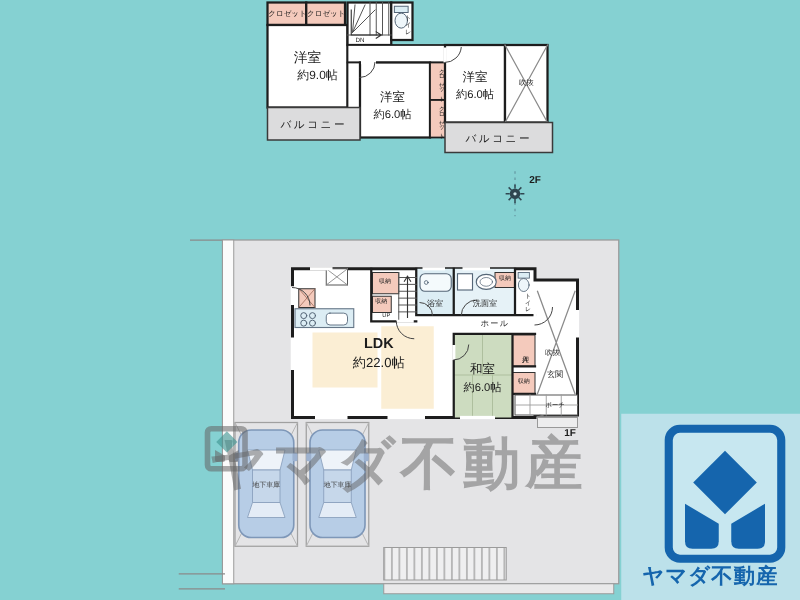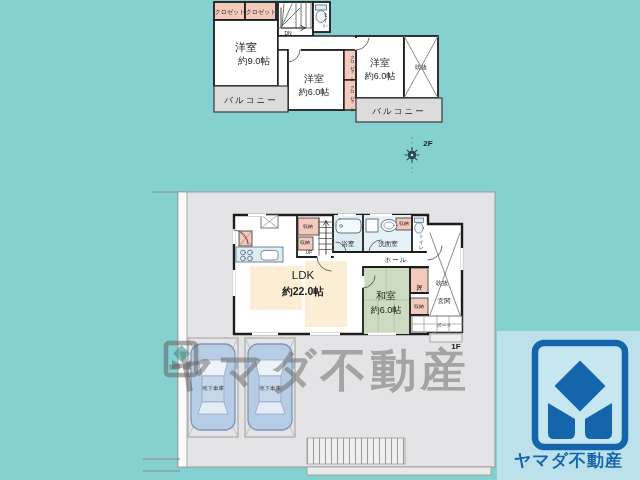--- a/index.html
+++ b/index.html
@@ -202,22 +202,22 @@
 <div class="lbl" style="left:314px;top:92px;font-size:9px;">約6.0帖</div>
 <div class="lbl" style="left:380px;top:63px;font-size:10px;">洋室</div>
 <div class="lbl" style="left:380px;top:76px;font-size:9px;">約6.0帖</div>
 <div class="lbl v" style="left:351px;top:65px;font-size:4.8px;">クロゼット</div>
 <div class="lbl v" style="left:351px;top:95px;font-size:4.8px;">クロゼット</div>
 <div class="lbl" style="left:421px;top:67px;font-size:6px;">吹抜</div>
 <div class="lbl" style="left:251px;top:100px;font-size:8.5px;letter-spacing:2px;">バルコニー</div>
 <div class="lbl" style="left:399px;top:111px;font-size:8.5px;letter-spacing:2px;">バルコニー</div>
 <div class="lbl bold" style="left:428px;top:128px;font-size:8px;margin-top:16px;">2F</div>
 
-<div class="lbl" style="left:303px;top:276px;font-size:11.5px;">LDK</div>
-<div class="lbl" style="left:303px;top:291px;font-size:10.5px;font-weight:bold;">約22.0帖</div>
+<div class="lbl" style="left:303px;top:276px;font-size:11.5px;font-weight:bold;">LDK</div>
+<div class="lbl" style="left:303px;top:291px;font-size:10.5px;">約22.0帖</div>
 <div class="lbl" style="left:386px;top:296px;font-size:10px;">和室</div>
 <div class="lbl" style="left:386px;top:310px;font-size:9px;">約6.0帖</div>
 <div class="lbl" style="left:348px;top:244px;font-size:6.5px;">浴室</div>
 <div class="lbl" style="left:388px;top:244px;font-size:6.5px;">洗面室</div>
 <div class="lbl v" style="left:420px;top:239px;font-size:4.8px;">トイレ</div>
 <div class="lbl" style="left:396px;top:260px;font-size:6.5px;letter-spacing:1px;">ホール</div>
 <div class="lbl" style="left:309px;top:253px;font-size:4.5px;">UP</div>
 <div class="lbl" style="left:308px;top:227px;font-size:4.8px;">収納</div>
 <div class="lbl" style="left:305px;top:243px;font-size:4.8px;">収納</div>
 <div class="lbl" style="left:404px;top:224px;font-size:4.8px;">収納</div>

